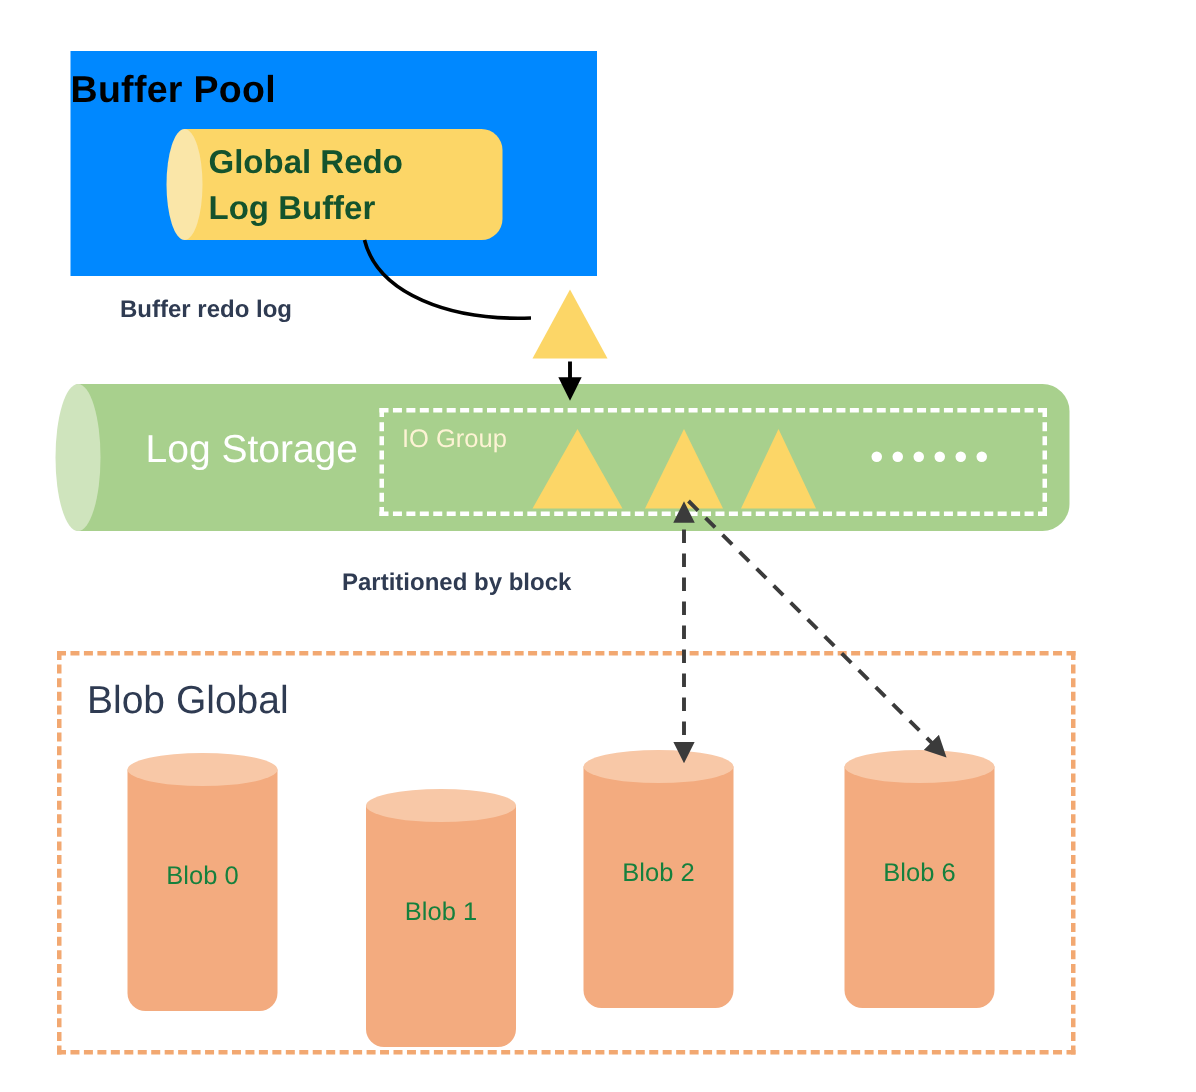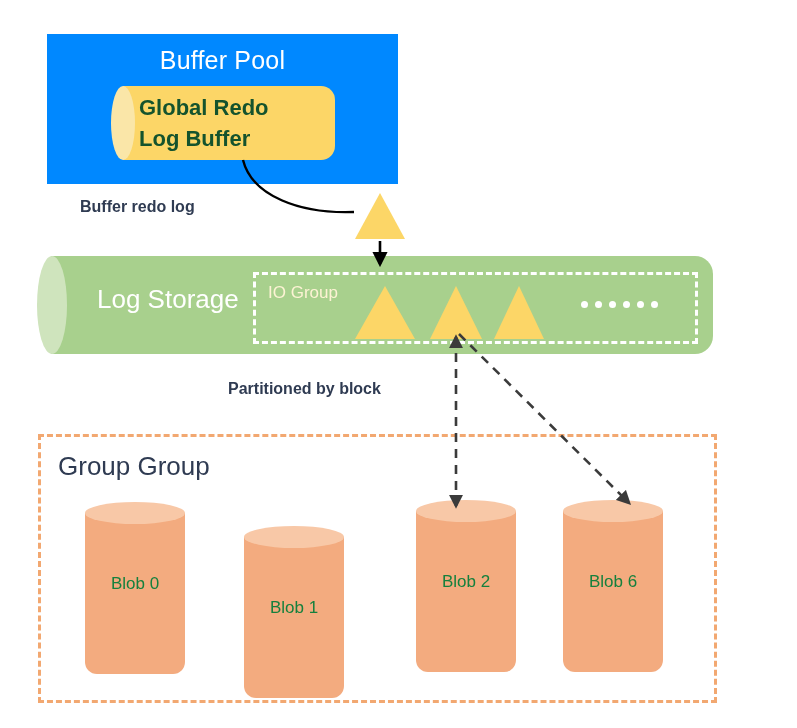--- a/index.html
+++ b/index.html
@@ -27,24 +27,24 @@
     top: 34px;
     width: 351px;
     height: 150px;
     background: #0088ff;
   }
   #buffer-pool-title {
     position: absolute;
     left: 0;
     top: 12px;
     width: 351px;
-    text-align: center;
-    color: #ffffff;
+    text-align: left;
+    color: #000000;
     font-size: 25px;
-    font-weight: normal;
+    font-weight: bold;
     letter-spacing: .2px;
   }
   
   #redo-buffer {
     left: 111px;
     top: 86px;
     width: 224px;
     height: 74px;
   }
   #redo-buffer .cyl-body {
@@ -214,21 +214,21 @@
     position: absolute;
     left: 0;
     top: 72px;
     width: 100px;
     text-align: center;
     color: #15803d;
     font-size: 17px;
   }
   #blob-0 { left: 85px; top: 502px; }
   #blob-1 { left: 244px; top: 502px; margin-top: 24px; }
-  #blob-2 { left: 416px; top: 500px; }
+  #blob-2 { left: 389px; top: 500px; }
   #blob-3 { left: 563px; top: 500px; }
 
   
   #connectors {
     left: 0; top: 0;
     width: 797px; height: 728px;
     pointer-events: none;
   }
 </style>
 </head>
@@ -270,21 +270,21 @@
       <i></i>
     </div>
   </div>
 
   <div class="abs tri" id="tri-persist"></div>
   <div class="abs tri" id="tri-ring-0"></div>
   <div class="abs tri" id="tri-ring-1"></div>
   <div class="abs tri" id="tri-ring-2"></div>
 
   <div class="abs" id="blob-group">
-    <div id="blob-group-title">Group Group</div>
+    <div id="blob-group-title">Blob Global</div>
   </div>
 
   <div class="abs blob" id="blob-0">
     <div class="body"></div>
     <div class="top"></div>
     <div class="blob-label">Blob 0</div>
   </div>
   <div class="abs blob" id="blob-1">
     <div class="body"></div>
     <div class="top"></div>

